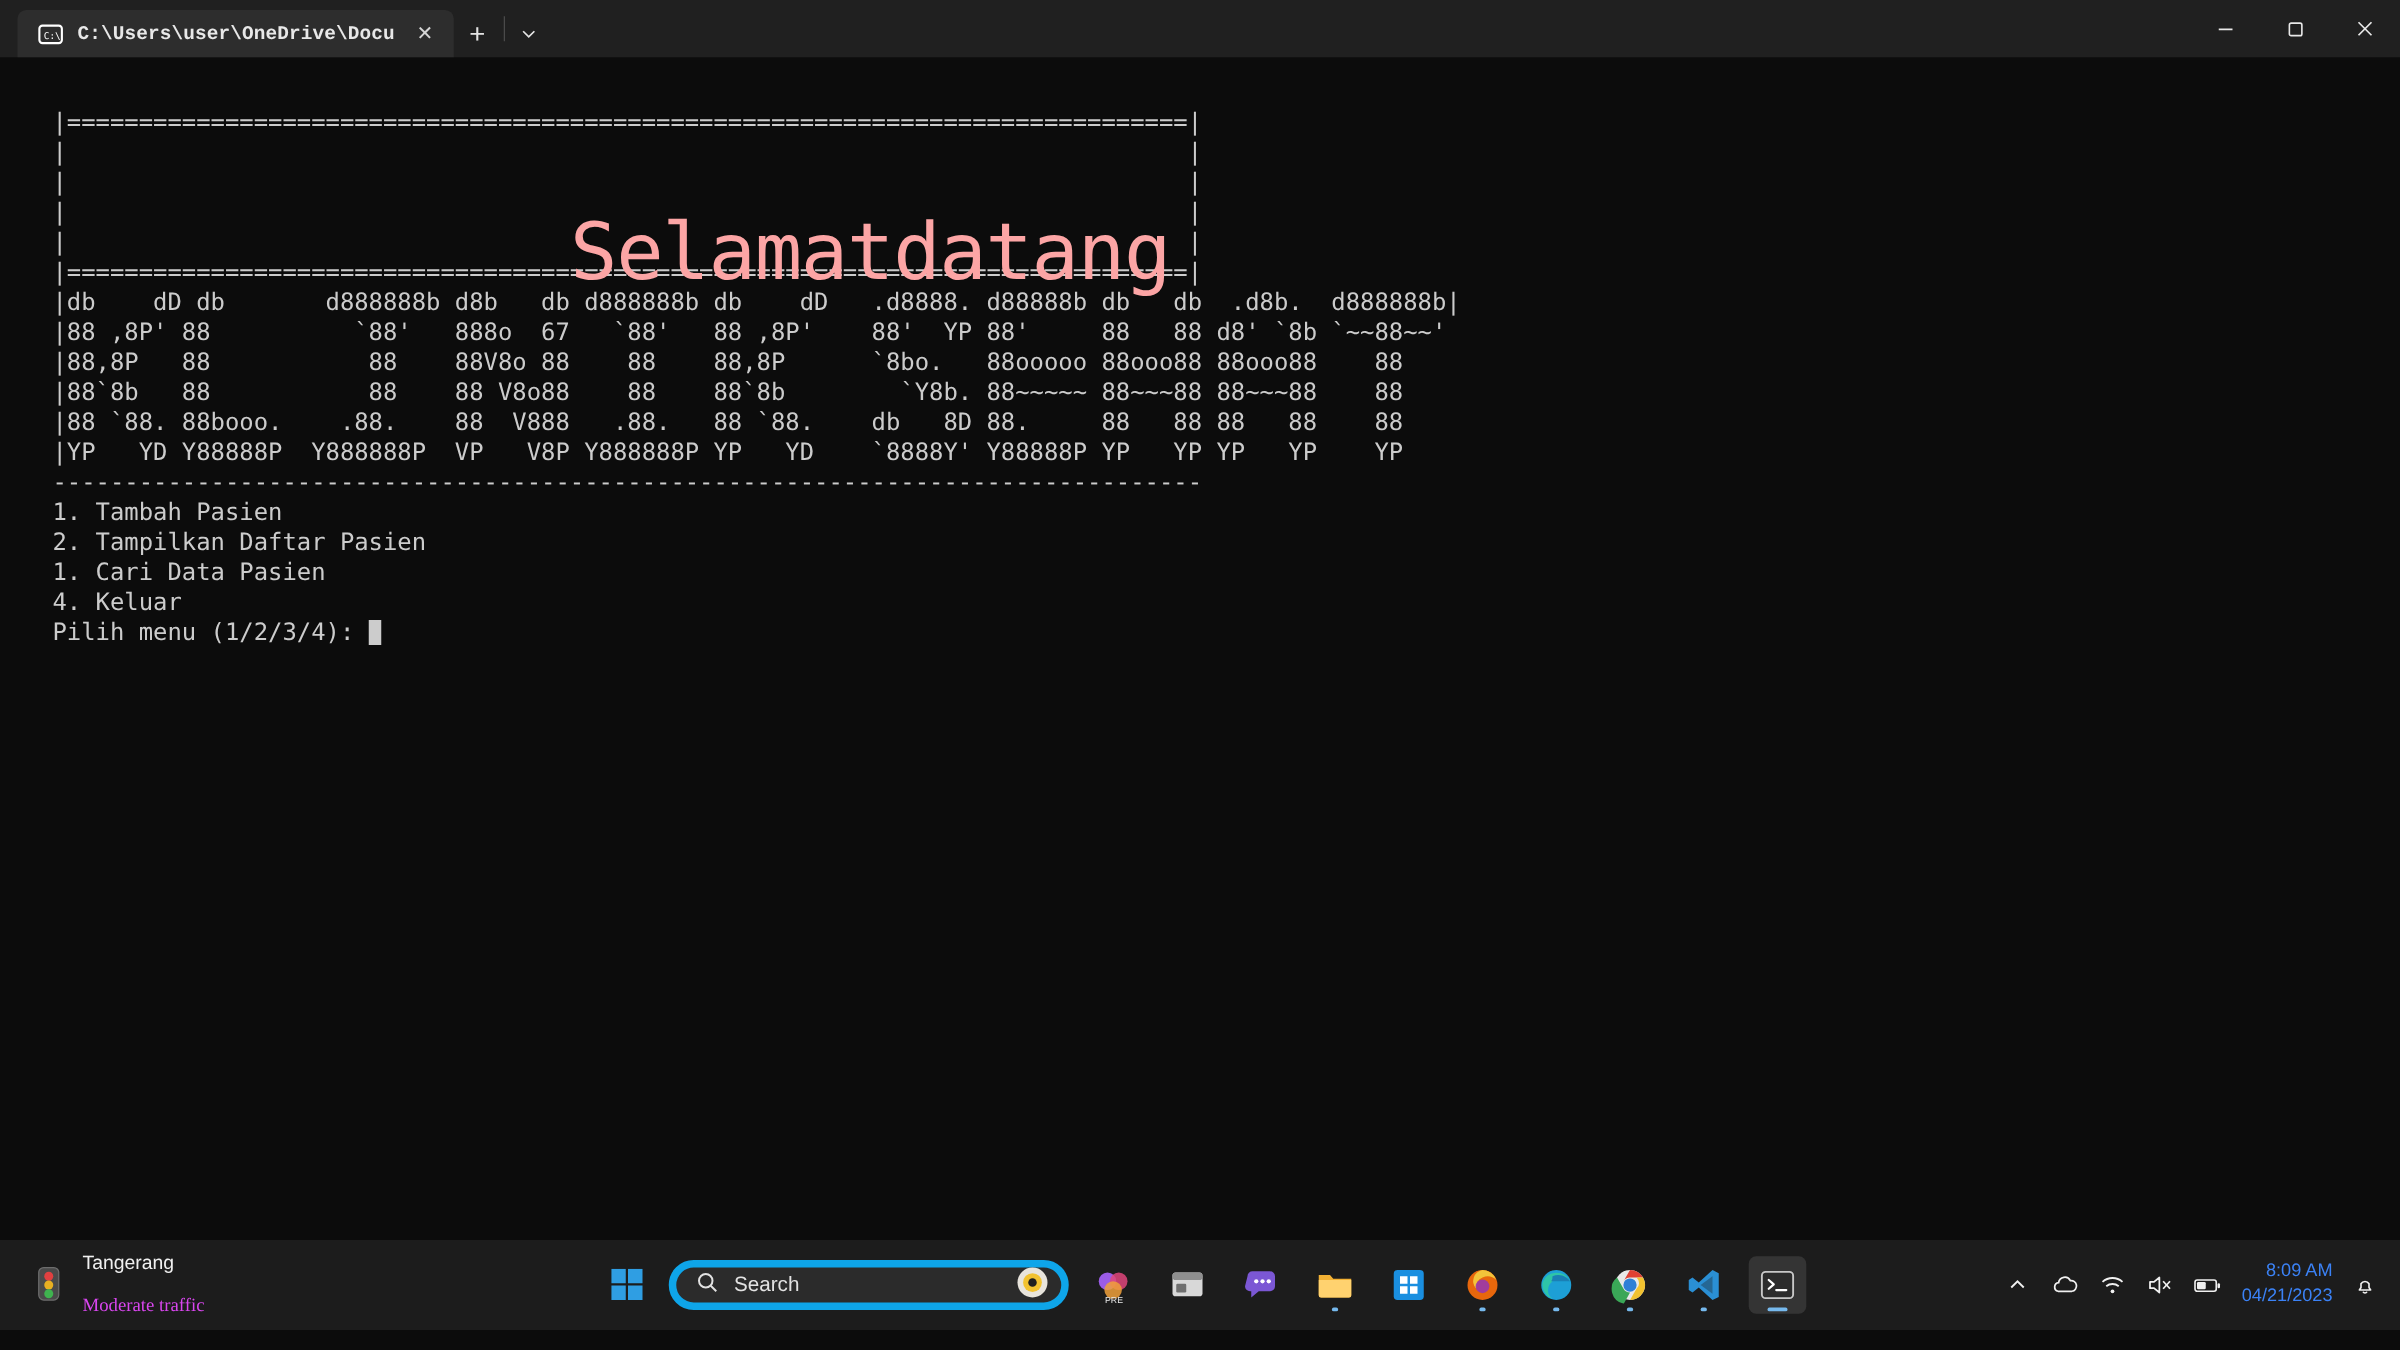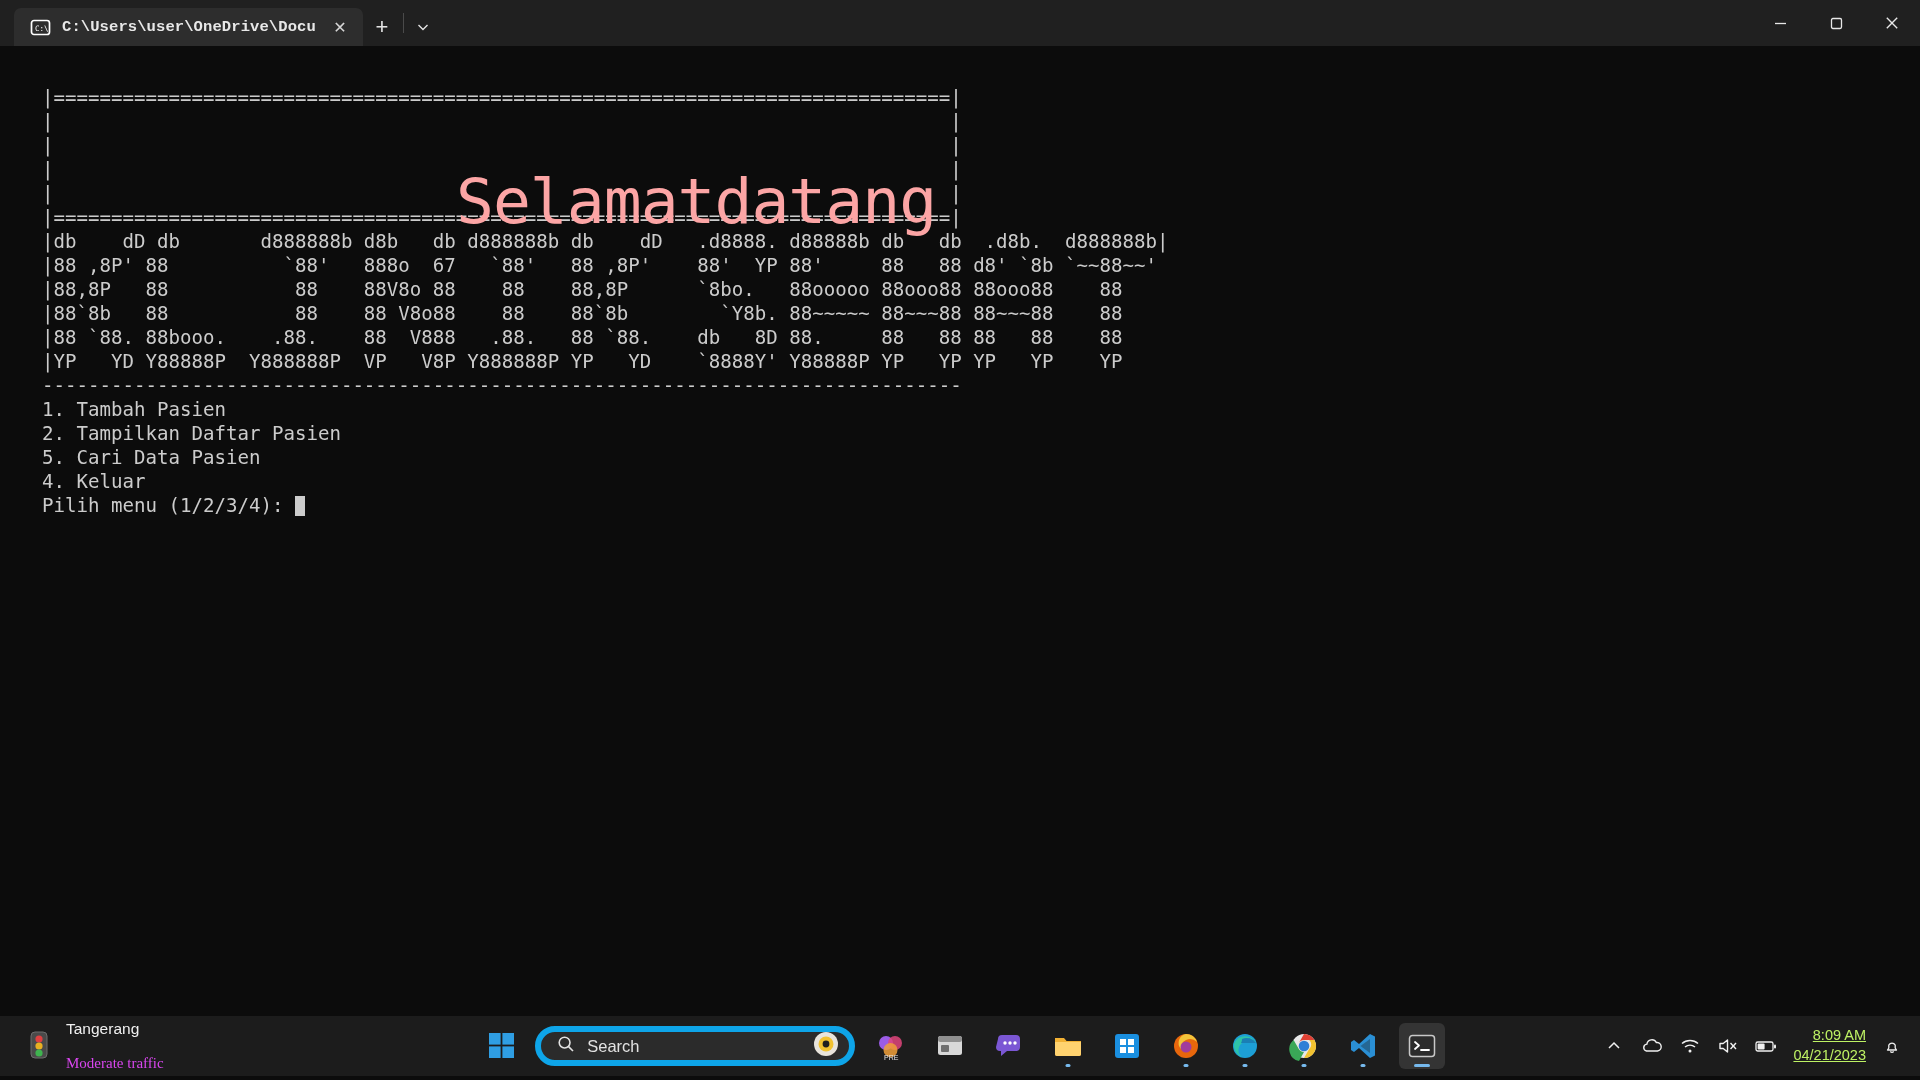--- a/index.html
+++ b/index.html
@@ -33,21 +33,21 @@
     font-size:19.1px; line-height:24px; white-space:pre; letter-spacing:0px; }
   .border-line { color:#cccccc; }
   .bigtitle { position:absolute; left:456px; top:124px; font-size:63px; line-height:1;
     color:#fca5a5; font-family:"DejaVu Sans Mono",monospace; letter-spacing:-1px;
     -webkit-text-stroke:0; }
   .menu-line { color:#cccccc; }
   .cursor { display:inline-block; width:10px; height:20px; background:#cccccc;
     vertical-align:-4px; }
 
   
-  .taskbar { position:absolute; left:0; bottom:4px; width:1920px; height:60px;
+  .taskbar { position:absolute; left:0; bottom:16px; width:1920px; height:72px;
     background:#1c1c1c; display:flex; align-items:center; }
   .weather { display:flex; align-items:center; gap:10px; padding-left:22px; width:330px; }
   .weather-ico { width:34px; height:34px; position:relative; flex:none; }
   .weather-txt { display:flex; flex-direction:column; justify-content:center; line-height:1.25; }
   .weather-city { color:#f0f0f0; font-family:"Liberation Sans",sans-serif; font-size:15.5px; }
   .weather-sub  { color:#d946ef; font-family:Liberation Serif, serif; font-size:15px;margin-top:16px; }
   .tb-center { flex:1; display:flex; align-items:center; justify-content:center; gap:13px; }
   .start { width:40px; height:40px; display:flex; align-items:center; justify-content:center; }
   .searchbox { width:320px; height:40px; border-radius:21px; background:#2b2b2b;
     border:6px solid #0ea5e9; display:flex; align-items:center; gap:12px; padding:0 8px 0 16px; }
@@ -55,22 +55,22 @@
   .tb-icon { width:46px; height:46px; display:flex; align-items:center; justify-content:center;
     position:relative; border-radius:6px; }
   .tb-icon.active::after { content:""; position:absolute; bottom:2px; left:50%;
     transform:translateX(-50%); width:16px; height:3px; border-radius:2px; background:#76b9ed; }
   .tb-icon.open::after { content:""; position:absolute; bottom:2px; left:50%;
     transform:translateX(-50%); width:5px; height:3px; border-radius:2px; background:#76b9ed; }
   .tb-icon.sel { background:#343434; }
   .tray { display:flex; align-items:center; gap:4px; padding-right:14px; }
   .tray-ic { width:34px; height:40px; display:flex; align-items:center; justify-content:center; }
   .clock { display:flex; flex-direction:column; align-items:flex-end; justify-content:center;
-    color:#bef264; font-family:"Liberation Sans",sans-serif; font-size:14.5px; line-height:1.35;
-    padding:0 8px 0 6px;text-decoration:underline; }
+    color:#3b82f6; font-family:"Liberation Sans",sans-serif; font-size:14.5px; line-height:1.35;
+    padding:0 8px 0 6px; }
   .bell { width:28px; height:40px; display:flex; align-items:center; justify-content:center; }
 </style>
 </head>
 <body>
 
 <div class="titlebar">
   <div class="tabstrip">
 
     <div class="tab">
       <span class="tab-icon">
@@ -125,21 +125,21 @@
   <pre class="art">|88 ,8P' 88          `88'   888o  67   `88'   88 ,8P'    88'  YP 88'     88   88 d8' `8b `~~88~~'</pre>
   <pre class="art">|88,8P   88           88    88V8o 88    88    88,8P      `8bo.   88ooooo 88ooo88 88ooo88    88   </pre>
   <pre class="art">|88`8b   88           88    88 V8o88    88    88`8b        `Y8b. 88~~~~~ 88~~~88 88~~~88    88   </pre>
   <pre class="art">|88 `88. 88booo.    .88.    88  V888   .88.   88 `88.    db   8D 88.     88   88 88   88    88   </pre>
   <pre class="art">|YP   YD Y88888P  Y888888P  VP   V8P Y888888P YP   YD    `8888Y' Y88888P YP   YP YP   YP    YP   </pre>
 
   <pre class="border-line">--------------------------------------------------------------------------------</pre>
 
   <pre class="menu-line">1. Tambah Pasien</pre>
   <pre class="menu-line">2. Tampilkan Daftar Pasien</pre>
-  <pre class="menu-line">5. Cari Data Pasien</pre>
+  <pre class="menu-line">1. Cari Data Pasien</pre>
   <pre class="menu-line">4. Keluar</pre>
 
   <pre class="menu-line"><span>Pilih menu (1/2/3/4): </span><span class="cursor"></span></pre>
 
   <div class="bigtitle">Selamatdatang</div>
 </div>
 
 <div class="taskbar">
 
   <div class="weather">

